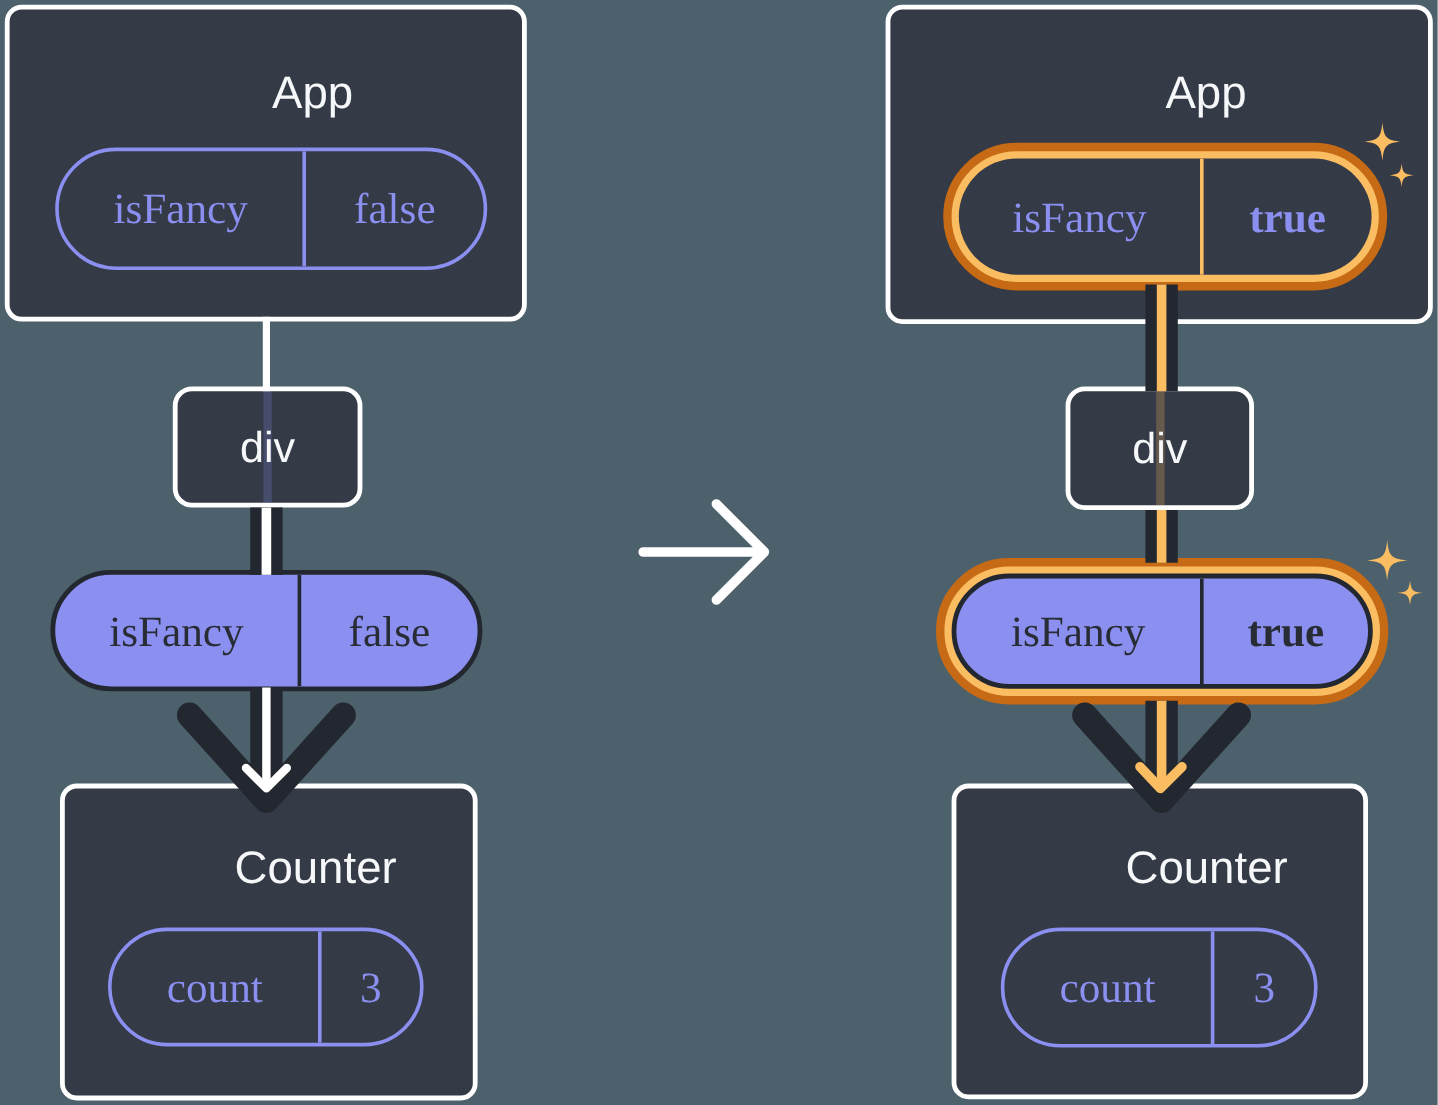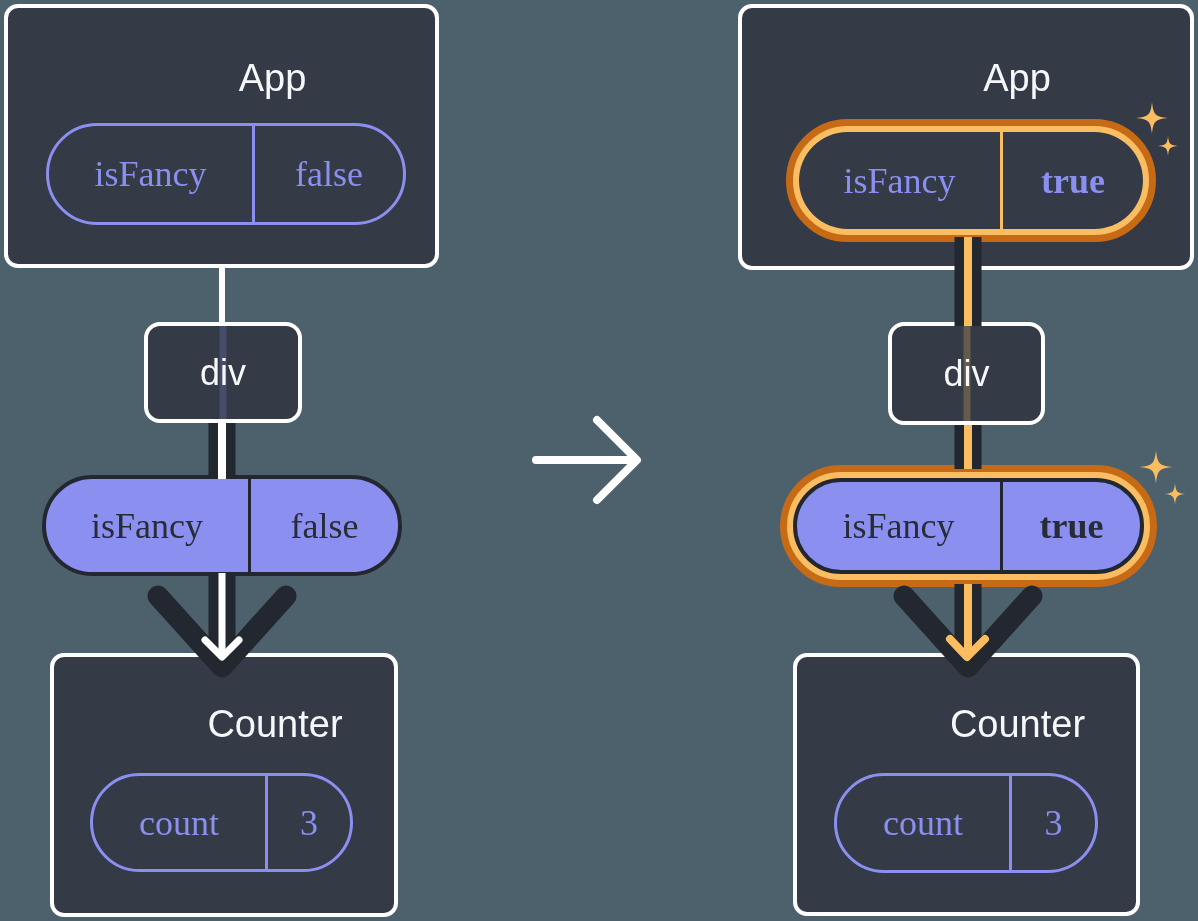--- a/index.html
+++ b/index.html
@@ -6,21 +6,21 @@
   body { font-family: "Liberation Sans", sans-serif; }
   #canvas {
     position:relative; width:1198px; height:921px;
     background:#4C616B; overflow:hidden;
   }
   .card {
     position:absolute; background:#343A46; border:4px solid #FFFFFF;
     border-radius:14px; box-sizing:border-box;
   }
   .card-title {
-    position:absolute; left:16px; width:100%; color:#F6F7F9;
+    position:absolute; left:4px; width:100%; color:#F6F7F9;
     font-size:38px; text-align:center; display:flex;
     align-items:center; justify-content:center;padding-left:35px;
   }
   .node-label {
     position:absolute; inset:0; color:#F6F7F9; font-size:36px;
     display:flex; align-items:center; justify-content:center;
   }
   .pill {
     position:absolute; display:flex; box-sizing:border-box;
     font-size:36px; overflow:hidden;

